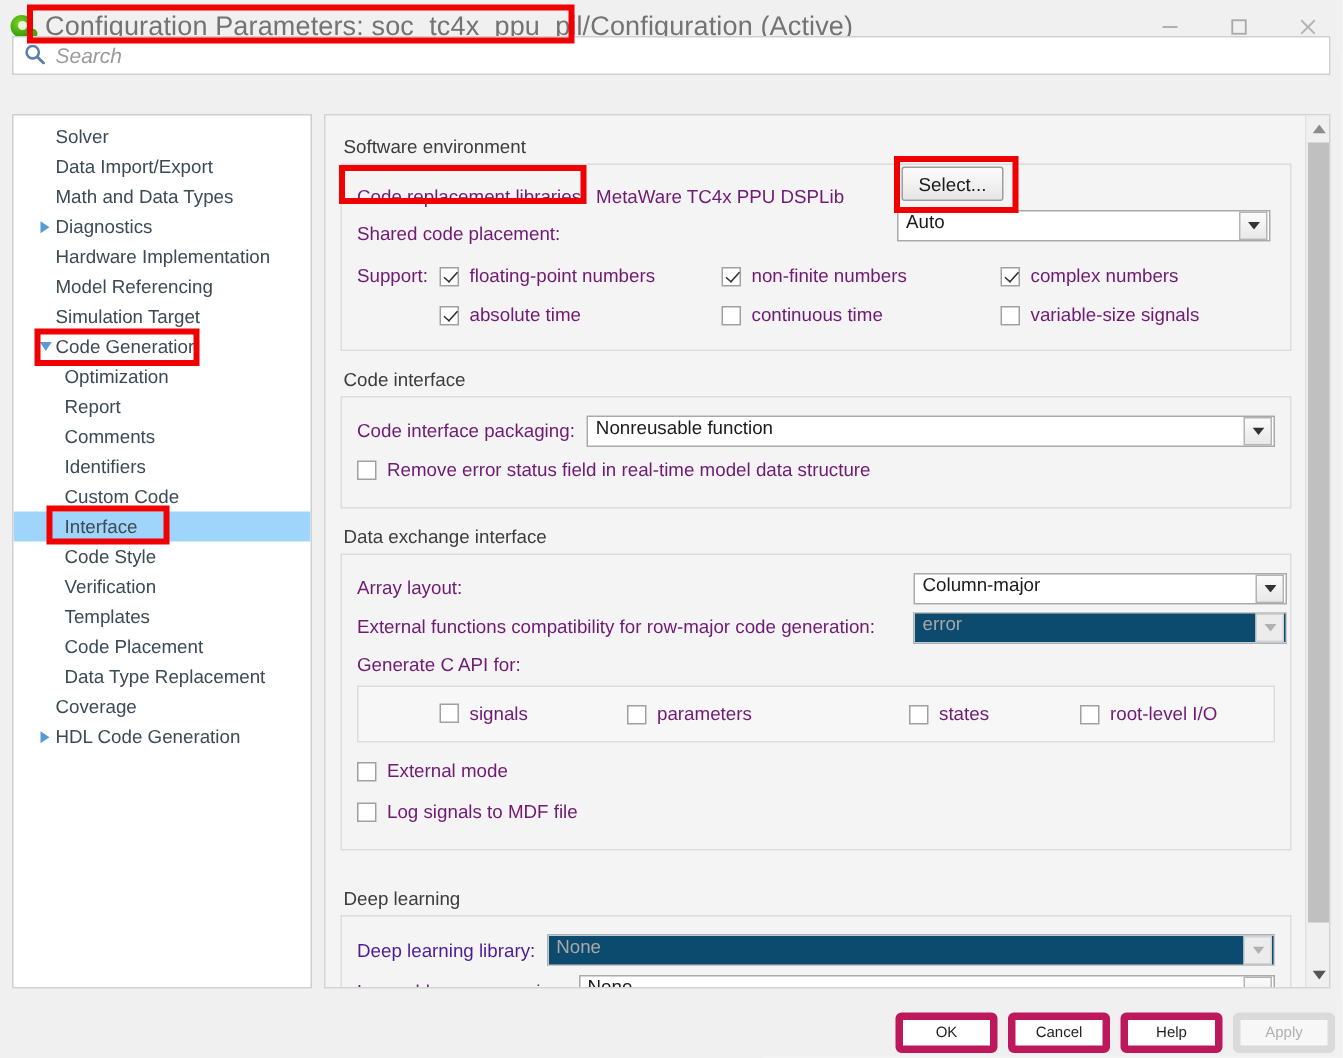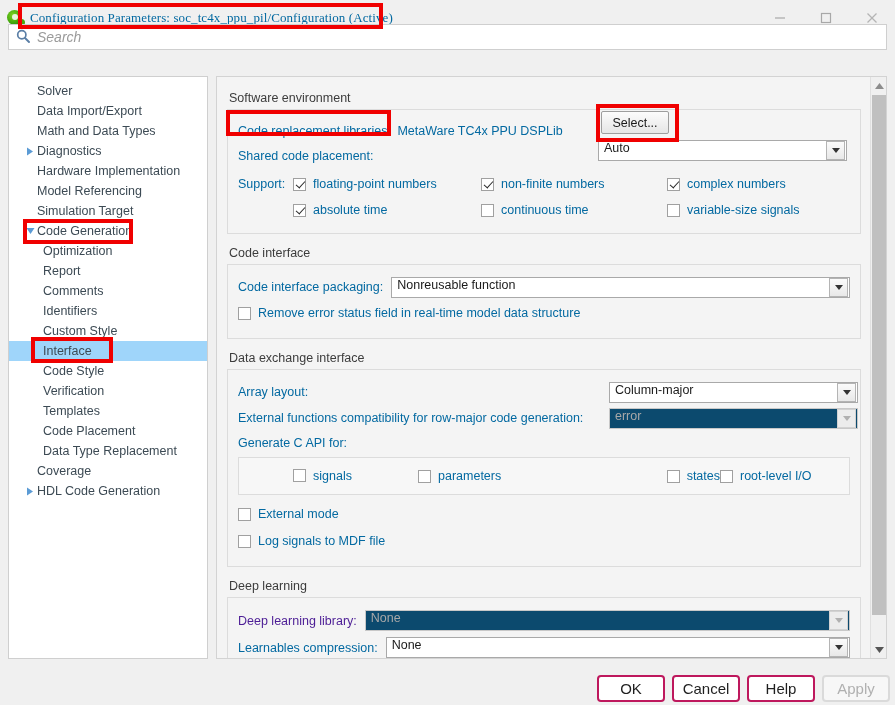--- a/index.html
+++ b/index.html
@@ -35,23 +35,22 @@
   }
   .app-icon .ring:after {
     content: ""; position: absolute; left: 4.5px; top: 4.5px;
     width: 6px; height: 6px; border-radius: 50%; background: #e8f6dc;
   }
   .app-icon .nub {
     position: absolute; right: -1px; bottom: 1px; width: 7px; height: 7px;
     border-radius: 50%; background: #4aa80d;
   }
   .title-text {
-    font-size: 13px; color: #0369a1; letter-spacing: 0.1px;
+    font-size: 18px; color: #737373; letter-spacing: 0.1px;
     white-space: nowrap;
-    font-family: Liberation Serif, serif;
   }
   .win-ctrls {
     position: absolute; right: 0; top: 0; height: 35px;
     display: flex; align-items: center;
   }
   .win-btn {
     width: 46px; height: 35px; display: flex; align-items: center; justify-content: center;
   }
   .win-btn svg { display: block; }
 
@@ -95,21 +94,21 @@
     padding: 8px 10px 0 10px;
   }
   .group-title {
     font-size: 12.5px; color: #3c3c3c; margin: 6px 0 4px 2px;
   }
   .group-box {
     border: 1px solid #dcdcdc; background: #f4f4f4;
     padding: 8px 10px 10px 10px;
   }
   .row { display: flex; align-items: center; min-height: 22px; }
-  .lbl { font-size: 12.5px; color: #0369a1; white-space: nowrap; }
+  .lbl { font-size: 12.5px; color: #701a75; white-space: nowrap; }
   .lbl.dim { color: #4c1d95; }
 
   
   .cb {
     width: 13px; height: 13px; border: 1px solid #a0a0a0; background: #ffffff;
     flex: none; position: relative; margin-right: 7px;
   }
   .cb.checked:after {
     content: ""; position: absolute; left: 3.5px; top: 0.5px;
     width: 4px; height: 8px; border: solid #2b2b2b;
@@ -157,22 +156,22 @@
     background: #c0c0c0;
   }
 
   
   .footer {
     position: absolute; left: 0; top: 665px; width: 895px; height: 40px;
     background: #f0f0f0;
   }
   .fbtn {
     position: absolute; top: 10px; height: 27px; width: 68px;
-    background: #ffffff; border: 2px solid #be185d; border-radius: 4px;
-    font-size: 15px; color: #1f1f1f;
+    background: #ffffff; border: 5px solid #be185d; border-radius: 4px;
+    font-size: 10px; color: #1f1f1f;
     display: flex; align-items: center; justify-content: center;
   }
   .fbtn.disabled { color: #b0b0b0; border-color: #dadada; background: #f7f7f7; }
 
   
   .redbox {
     position: absolute; border: 4px solid #f00000; pointer-events: none;
     z-index: 50;
   }
 </style>
@@ -283,21 +282,21 @@
           <span class="tree-label">Comments</span>
         </div>
         <div class="tree-item">
           <span style="width: 34px; flex: 0 0 auto;"></span>
           <span class="tw" style="width: 0px;"></span>
           <span class="tree-label">Identifiers</span>
         </div>
         <div class="tree-item">
           <span style="width: 34px; flex: 0 0 auto;"></span>
           <span class="tw" style="width: 0px;"></span>
-          <span class="tree-label">Custom Style</span>
+          <span class="tree-label">Custom Code</span>
         </div>
         <div class="tree-item selected">
           <span style="width: 34px; flex: 0 0 auto;"></span>
           <span class="tw" style="width: 0px;"></span>
           <span class="tree-label">Interface</span>
         </div>
         <div class="tree-item">
           <span style="width: 34px; flex: 0 0 auto;"></span>
           <span class="tw" style="width: 0px;"></span>
           <span class="tree-label">Code Style</span>
@@ -441,41 +440,41 @@
         <div style="border:1px solid #dcdcdc; background:#f7f7f7; padding:9px 10px; margin-top:2px;">
           <div class="row" style="min-height:18px;">
             <div style="display:flex; align-items:flex-start; width:125px;margin-left:44px;">
               <span class="cb"></span>
               <span class="lbl">signals</span>
             </div>
             <div style="display:flex; align-items:center; width:188px;">
               <span class="cb"></span>
               <span class="lbl">parameters</span>
             </div>
-            <div style="display:flex; align-items:center; width:114px;justify-content:flex-end;">
+            <div style="display:flex; align-items:center; width:114px;">
               <span class="cb"></span>
               <span class="lbl">states</span>
             </div>
             <div style="display:flex; align-items:center;">
               <span class="cb"></span>
               <span class="lbl">root-level I/O</span>
             </div>
           </div>
         </div>
         <div class="row" style="min-height:28px; margin-top:5px;">
           <span class="cb"></span>
           <span class="lbl">External mode</span>
         </div>
         <div class="row" style="min-height:26px;">
           <span class="cb"></span>
           <span class="lbl">Log signals to MDF file</span>
         </div>
       </div>
 
-      <div class="group-title" style="margin-top:12px;">Deep learning</div>
+      <div class="group-title" style="margin-top:25px;">Deep learning</div>
       <div class="group-box" style="padding-top:9px; padding-bottom:12px;">
         <div class="row" style="min-height:27px;">
           <span class="lbl dim">Deep learning library:</span>
           <div class="dd disabled" style="flex:1; margin-left:8px;">
             <span class="val">None</span>
             <span class="arrow-btn">
               <svg width="8" height="5" viewBox="0 0 8 5">
                   <polygon points="0,0 8,0 4,5" fill="#b0b0b0"></polygon>
                 </svg>
             </span>

